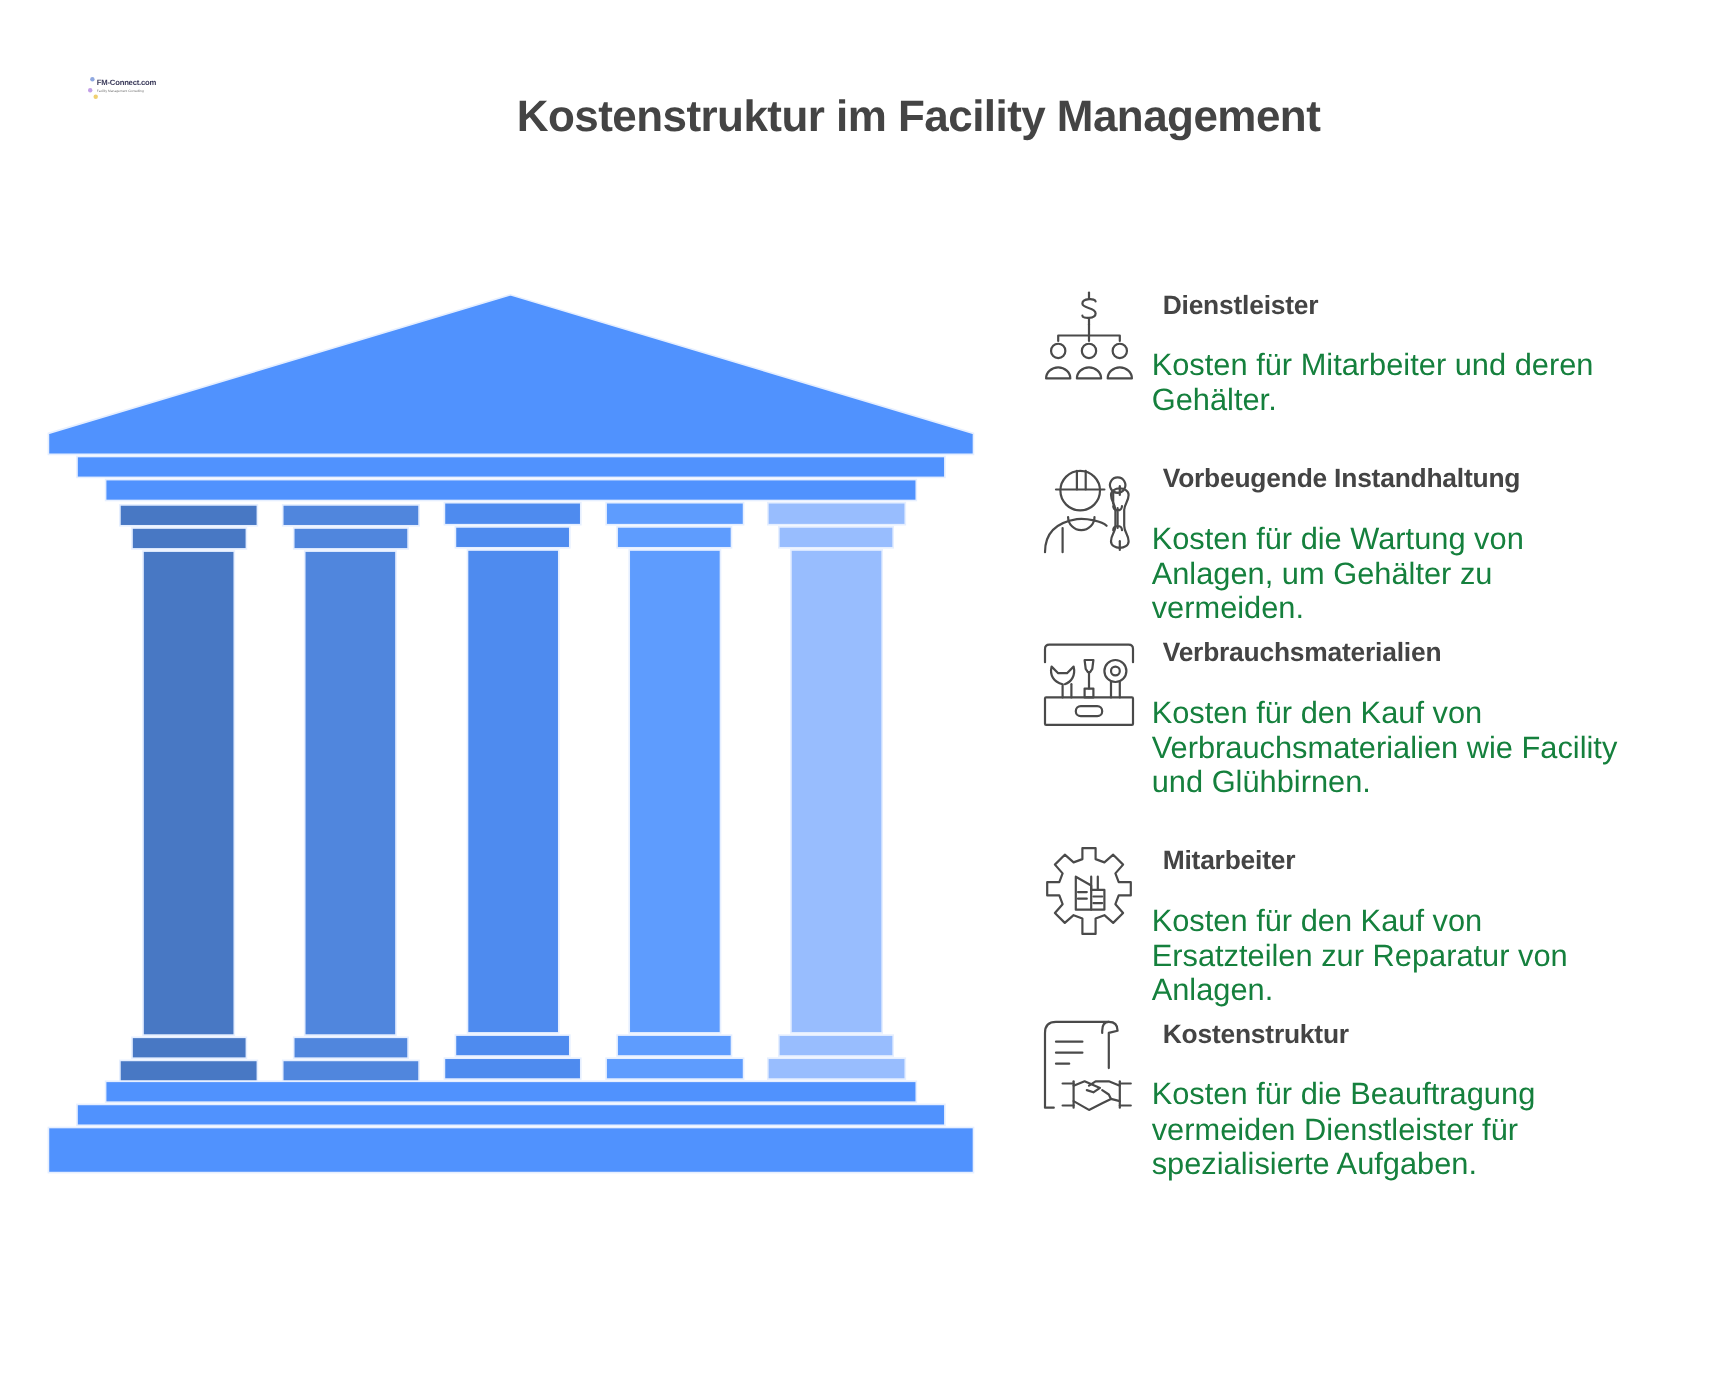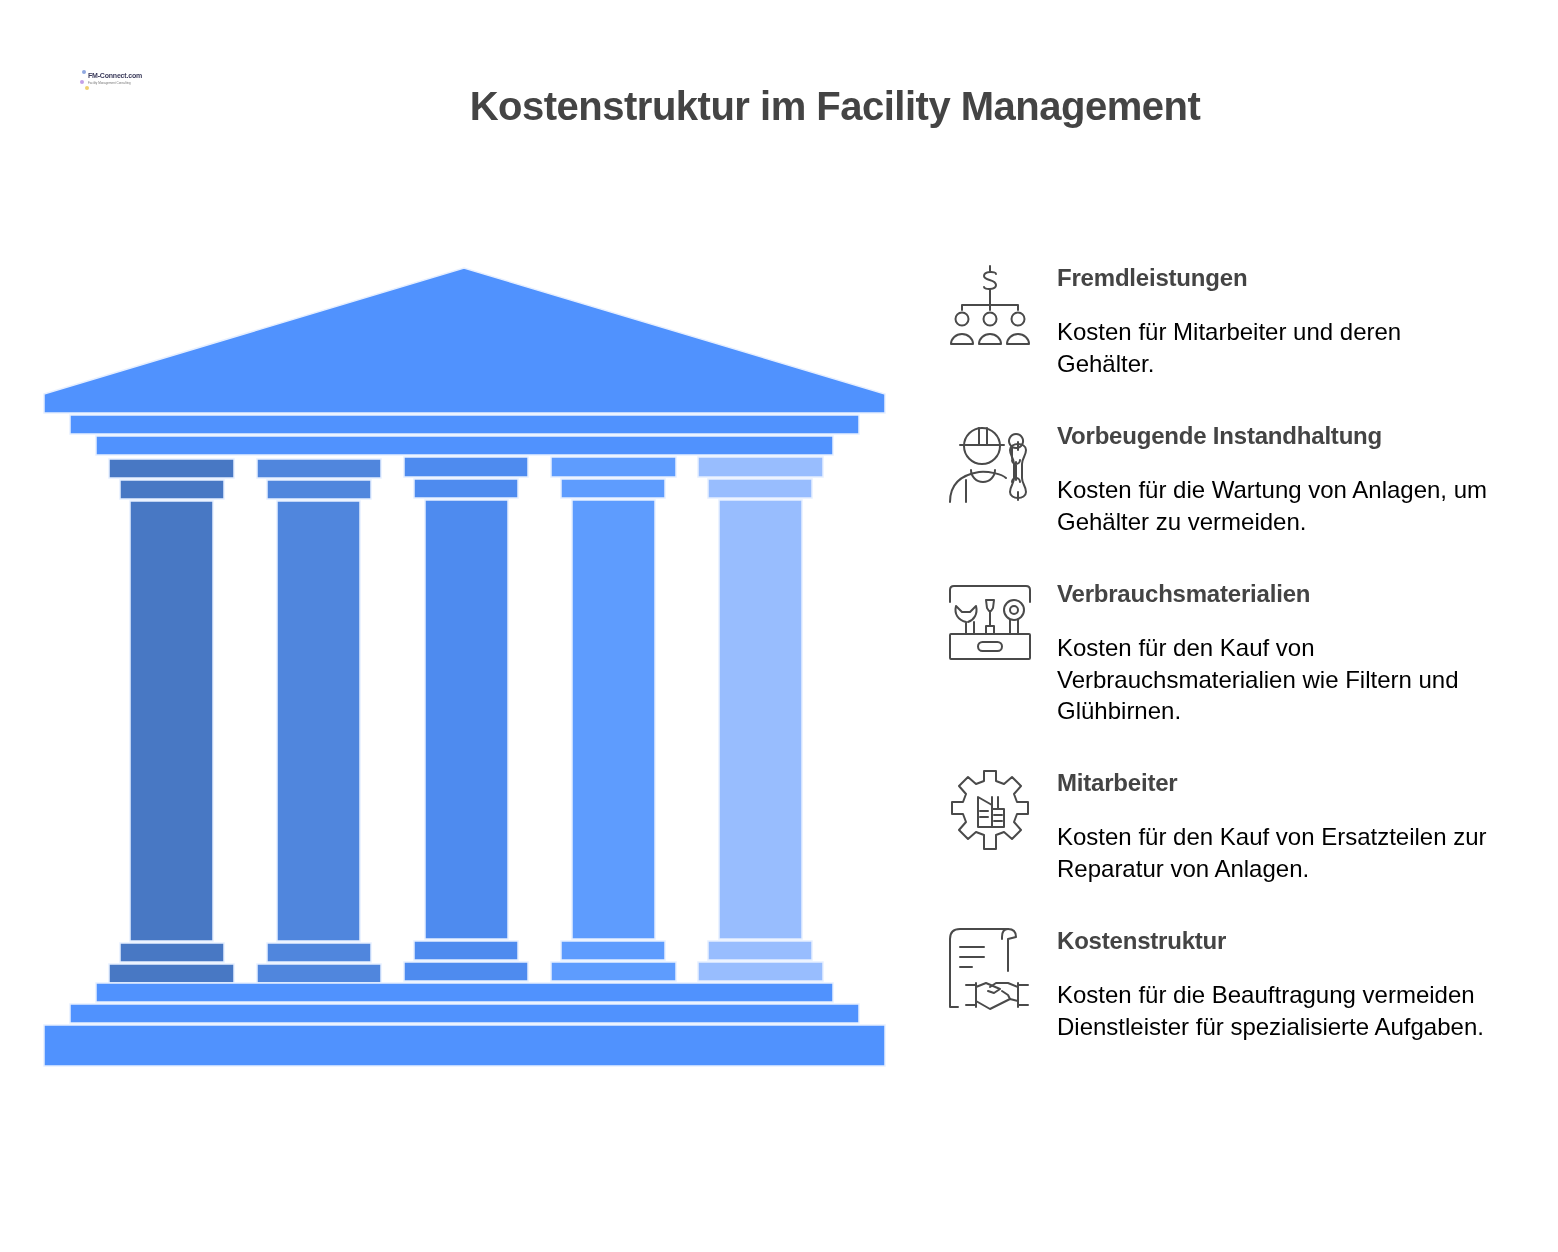--- a/index.html
+++ b/index.html
@@ -9,21 +9,21 @@
   .logo-text { position: absolute; left: 10px; top: 4px; font-size: 7px; font-weight: bold; color: #3a3a5a; white-space: nowrap; letter-spacing: -0.2px; }
   .logo-sub { position: absolute; left: 10px; top: 13px; font-size: 3px; color: #777; white-space: nowrap; }
   .logo-dot { position: absolute; width: 4px; height: 4px; border-radius: 50%; }
   .title { position: absolute; left: 0; width: 1670px; top: 84px; text-align: center;
            font-size: 40px; font-weight: bold; color: #444444; letter-spacing: -0.5px; }
   .temple { position: absolute; left: 0; top: 0; }
   .items { position: absolute; left: 946px; top: 262px; width: 560px; }
   .item { position: absolute; left: 0; width: 560px; }
   .item-icon { position: absolute; left: 0; top: 0; width: 88px; height: 88px; }
   .item-title { position: absolute; left: 111px; top: 2px; font-size: 24px; font-weight: bold; color: #444444; white-space: nowrap; letter-spacing: -0.2px; }
-  .item-desc { position: absolute; left: 111px; top: 54px; width: 440px; font-size: 24px; line-height: 31.5px; color: #000000; }
+  .item-desc { position: absolute; left: 101px; top: 54px; width: 440px; font-size: 28px; line-height: 31.5px; color: #15803d; }
 </style>
 </head>
 <body>
 
 <div class="logo">
   <span class="logo-dot" style="left:4px;top:2px;background:#8fa8e0;"></span>
   <span class="logo-dot" style="left:2px;top:12px;background:#c3a0e8;"></span>
   <span class="logo-dot" style="left:7px;top:18px;background:#f0d070;"></span>
   <span class="logo-text">FM-Connect.com</span>
   <span class="logo-sub">Facility Management Consulting</span>
@@ -94,21 +94,21 @@
       <line x1="44" y1="33" x2="44" y2="43"></line>
       <polyline points="16,48 16,43 72,43 72,48"></polyline>
       <line x1="44" y1="43" x2="44" y2="48"></line>
       <circle cx="16" cy="57" r="6.5"></circle>
       <circle cx="44" cy="57" r="6.5"></circle>
       <circle cx="72" cy="57" r="6.5"></circle>
       <path d="M5,82 A11,10 0 0 1 27,82 Z"></path>
       <path d="M33,82 A11,10 0 0 1 55,82 Z"></path>
       <path d="M61,82 A11,10 0 0 1 83,82 Z"></path>
     </svg>
-    <div class="item-title">Fremdleistungen</div>
+    <div class="item-title">Dienstleister</div>
     <div class="item-desc">Kosten für Mitarbeiter und deren Gehälter.</div>
   </div>
 
   <div class="item" style="top:158px;">
     <svg class="item-icon" viewBox="0 0 88 88" fill="none" stroke="#4a4a4a" stroke-width="2" stroke-linecap="round" stroke-linejoin="round">
       <circle cx="36" cy="26" r="18"></circle>
       <line x1="14" y1="25" x2="58" y2="25"></line>
       <line x1="33" y1="8" x2="33" y2="25"></line>
       <line x1="41" y1="8" x2="41" y2="25"></line>
       <path d="M25,50 A12,12 0 0 0 49,50"></path>
@@ -132,21 +132,21 @@
       <line x1="28" y1="44" x2="28" y2="56"></line>
       <path d="M40,22 L48,22 L47,30 L45,33 L43,33 L41,30 Z"></path>
       <line x1="44" y1="33" x2="44" y2="48"></line>
       <rect x="40" y="48" width="8" height="8"></rect>
       <circle cx="68" cy="32" r="10"></circle>
       <circle cx="68" cy="32" r="4"></circle>
       <line x1="64" y1="42" x2="64" y2="56"></line>
       <line x1="72" y1="42" x2="72" y2="56"></line>
     </svg>
     <div class="item-title">Verbrauchsmaterialien</div>
-    <div class="item-desc">Kosten für den Kauf von Verbrauchsmaterialien wie Filtern und Glühbirnen.</div>
+    <div class="item-desc">Kosten für den Kauf von Verbrauchsmaterialien wie Facility und Glühbirnen.</div>
   </div>
 
   <div class="item" style="top:505px;">
     <svg class="item-icon" viewBox="0 0 88 88" fill="none" stroke="#4a4a4a" stroke-width="2" stroke-linecap="round" stroke-linejoin="round">
       <path d="M38,4 L50,4 L50,14 L58,17 L66,10 L75,19 L68,27 L71,35 L82,35 L82,47 L71,47 L68,55 L75,63 L66,72 L58,65 L50,68 L50,82 L38,82 L38,68 L30,65 L22,72 L13,63 L20,55 L17,47 L6,47 L6,35 L17,35 L20,27 L13,19 L22,10 L30,17 L38,14 Z"></path>
       <path d="M32,60 L32,30 L46,38 L46,60 Z"></path>
       <line x1="46" y1="42" x2="46" y2="30"></line>
       <line x1="52" y1="42" x2="52" y2="30"></line>
       <path d="M46,42 L58,42 L58,60 L46,60"></path>
       <line x1="34" y1="44" x2="42" y2="44"></line>

